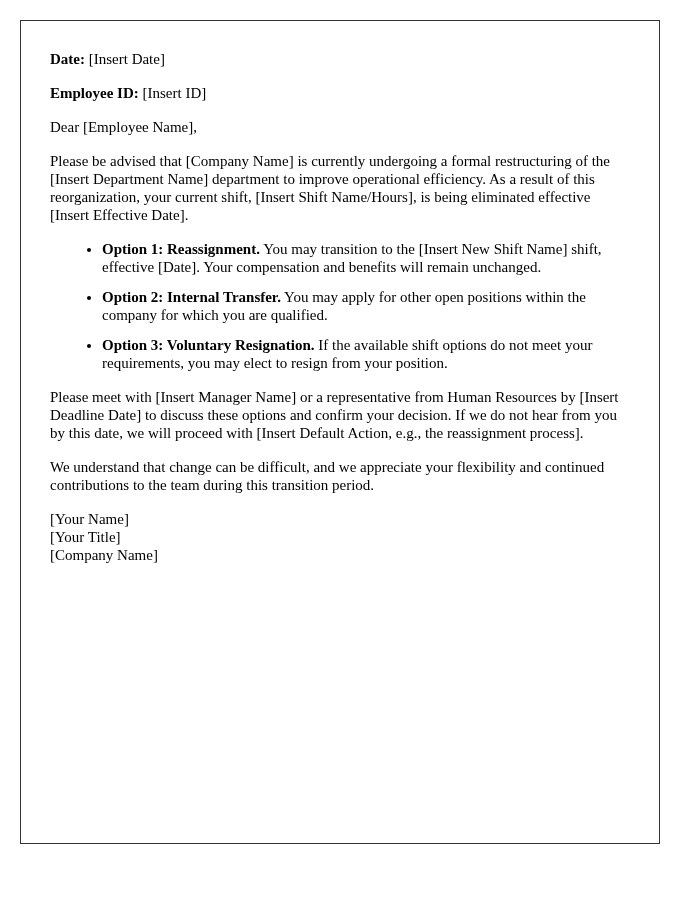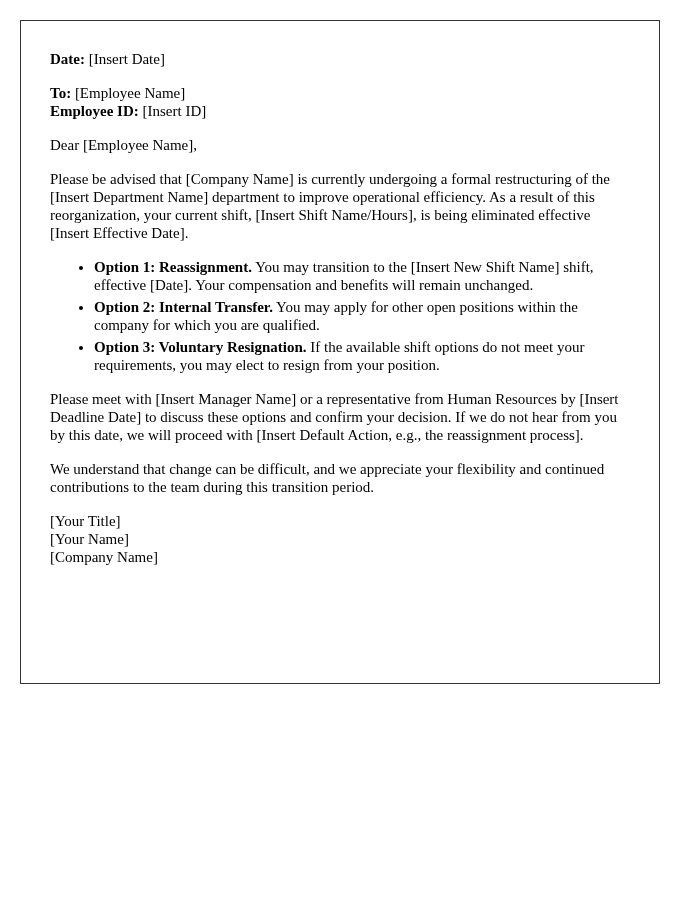--- a/index.html
+++ b/index.html
@@ -14,66 +14,65 @@
       font-family: "Liberation Serif", "DejaVu Serif", serif;
       color: #000000;
       font-size: 15px;
       line-height: 18px;
     }
     .letter {
       position: absolute;
       left: 20px;
       top: 20px;
       width: 640px;
-      height: 664px;
+      height: 824px;
       border: 1px solid #333333;
       box-sizing: border-box;
       padding: 29px 28px 0 29px;
     }
     p {
       margin: 0 0 16px 0;
     }
     .block p { margin: 0; }
     .block { margin-bottom: 16px; }
     b { font-weight: bold; }
     ul {
       margin: 0 0 16px 0;
       padding-left: 40px;
     }
     li {
-      margin: 4px;
+      margin: 12px;
     }
     .sig-block div { margin: 0; }
   </style>
 </head>
 <body>
 
 <div class="letter">
 
   <p><b>Date:</b><span> [Insert Date]</span></p>
 
   <div class="block">
-    <p><b>To:</b><span> [Employee Name]</span></p>
     <p><b>Employee ID:</b><span> [Insert ID]</span></p>
   </div>
 
 
   <p>Dear [Employee Name],</p>
 
   <p>Please be advised that [Company Name] is currently undergoing a formal restructuring of the [Insert Department Name] department to improve operational efficiency. As a result of this reorganization, your current shift, [Insert Shift Name/Hours], is being eliminated effective [Insert Effective Date].</p>
 
   <ul>
     <li><b>Option 1: Reassignment.</b><span> You may transition to the [Insert New Shift Name] shift, effective [Date]. Your compensation and benefits will remain unchanged.</span></li>
     <li><b>Option 2: Internal Transfer.</b><span> You may apply for other open positions within the company for which you are qualified.</span></li>
     <li><b>Option 3: Voluntary Resignation.</b><span> If the available shift options do not meet your requirements, you may elect to resign from your position.</span></li>
   </ul>
 
   <p>Please meet with [Insert Manager Name] or a representative from Human Resources by [Insert Deadline Date] to discuss these options and confirm your decision. If we do not hear from you by this date, we will proceed with [Insert Default Action, e.g., the reassignment process].</p>
   <p>We understand that change can be difficult, and we appreciate your flexibility and continued contributions to the team during this transition period.</p>
 
 
   <div class="sig-block">
+    <div>[Your Name]</div>
     <div>[Your Title]</div>
-    <div>[Your Name]</div>
     <div>[Company Name]</div>
   </div>
 
 </div>
 
 </body></html>

